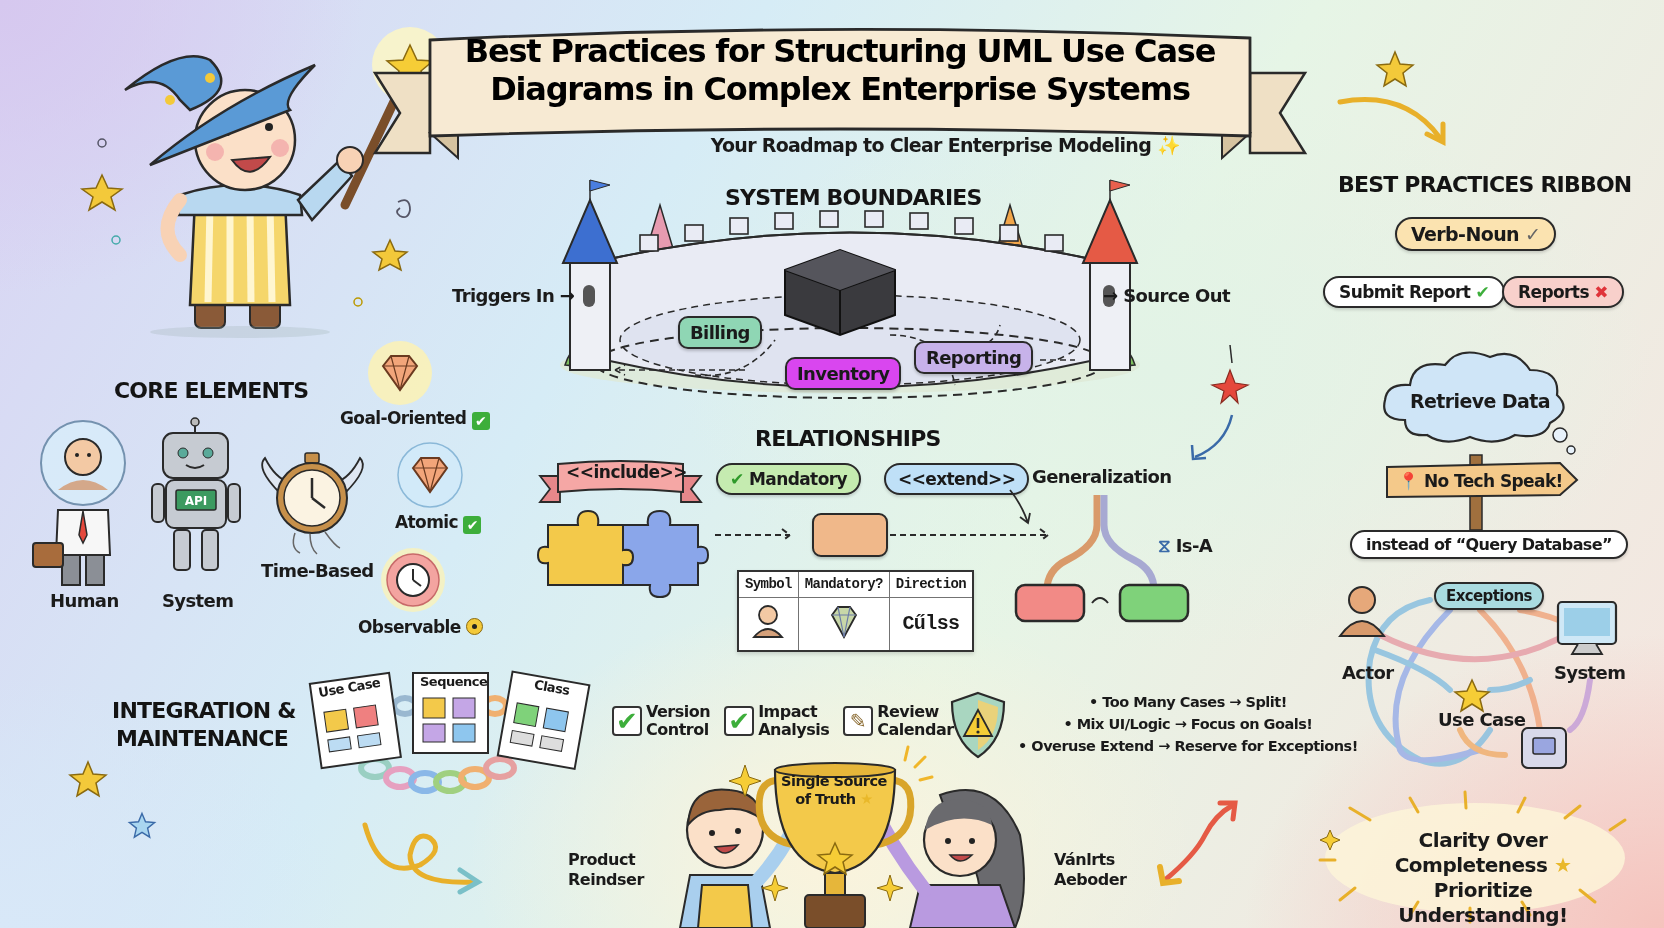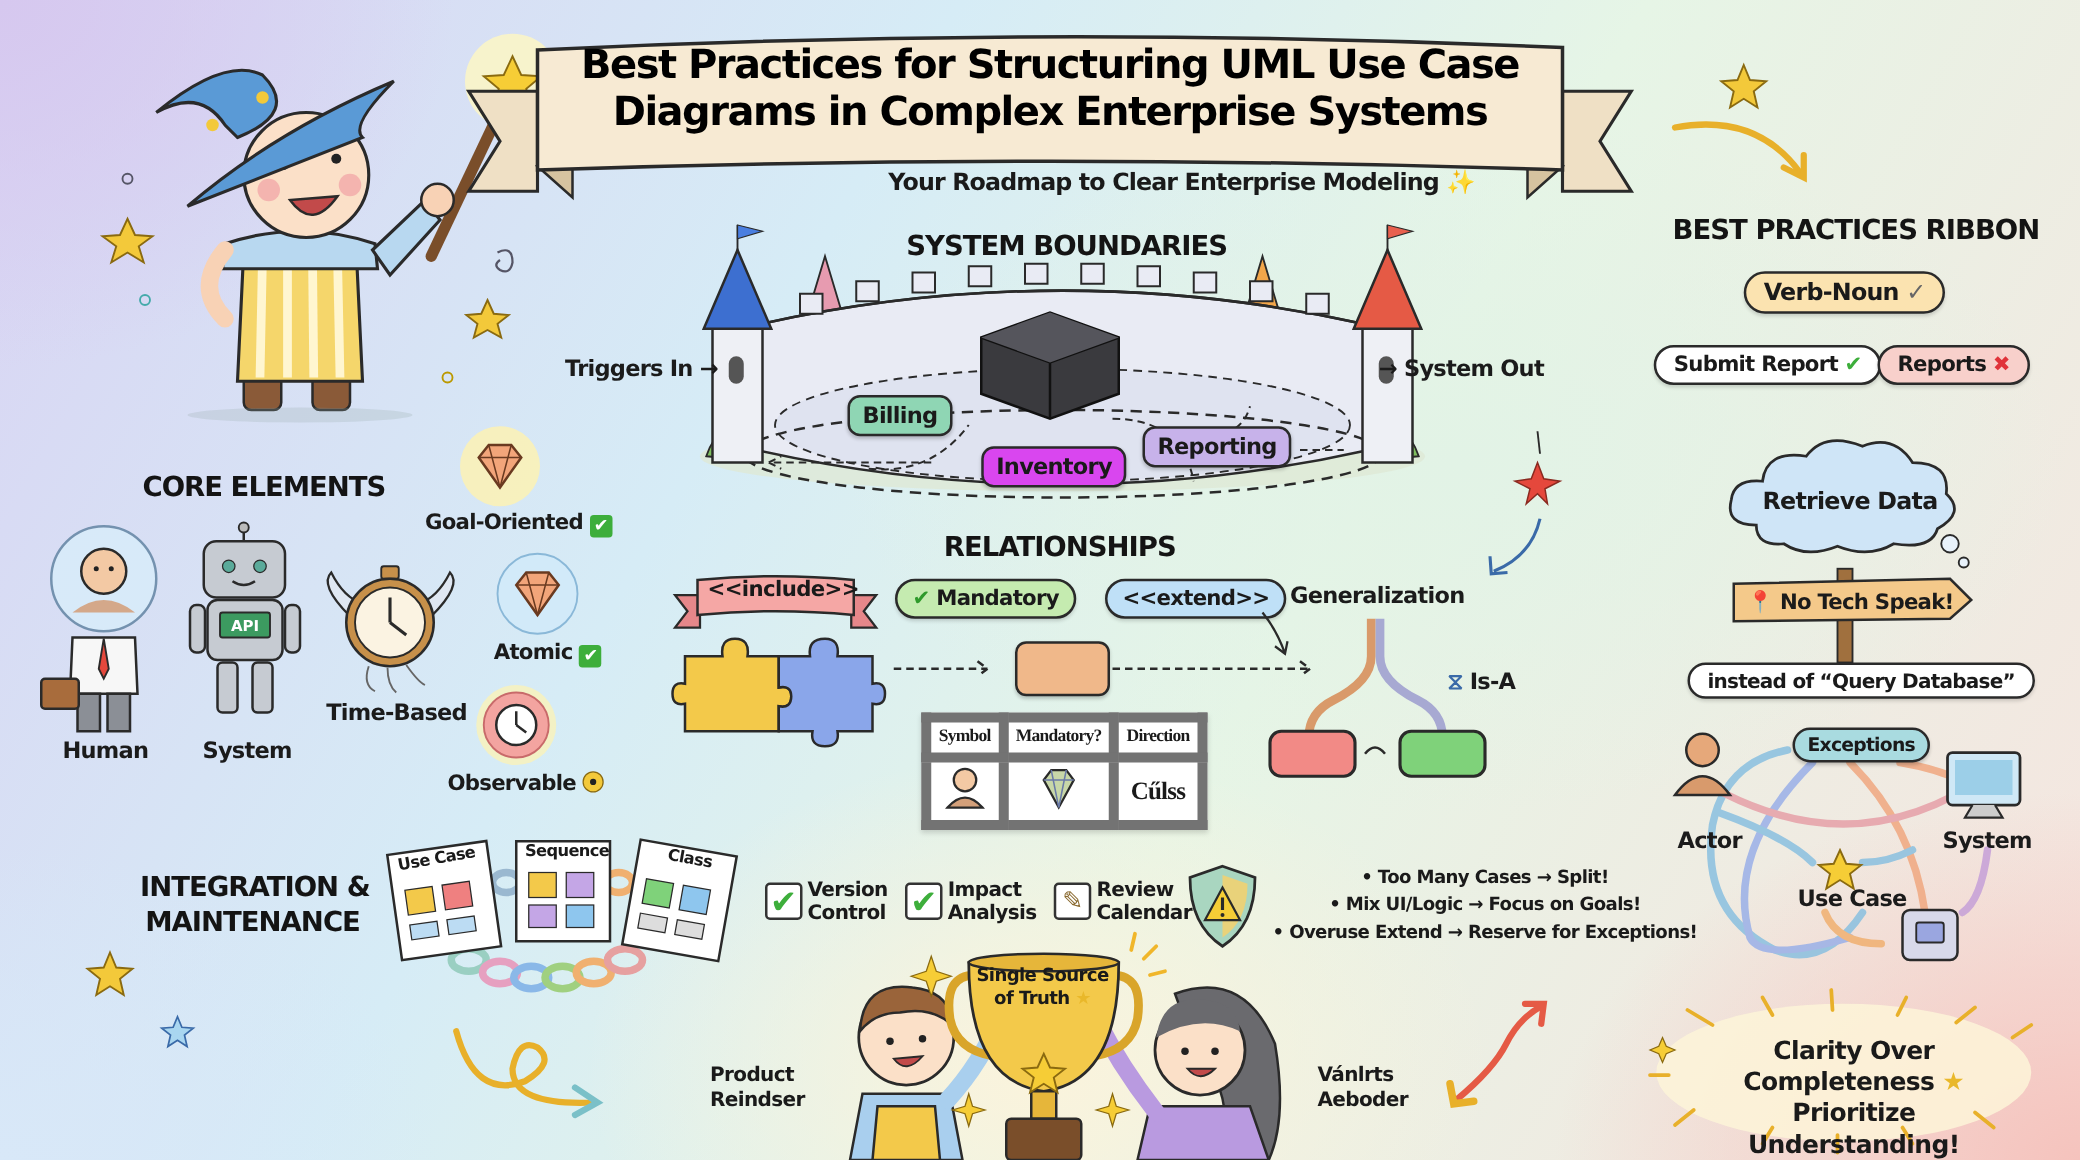--- a/index.html
+++ b/index.html
@@ -42,21 +42,21 @@
     line-height: 38px; letter-spacing: -1.2px; color: #000000;
   }
   #banner-subtitle {
     left: 500px; top: 134px; width: 680px; text-align: right;
     font-family: "DejaVu Sans", sans-serif; font-weight: bold; font-size: 19px;
     letter-spacing: -0.7px; color: #1a1a1a;
   }
 
   
   #rel-table { left: 737px; top: 570px; border-collapse: collapse; background: #fff; border: 2px solid #333; box-shadow: 0 2px 4px rgba(0,0,0,0.15); }
-  #rel-table th, #rel-table td { border: 8px solid #737373; font-family: Liberation Serif, serif; font-weight: bold; letter-spacing: -0.6px; }
+  #rel-table th, #rel-table td { border: 1px solid #737373; font-family: Liberation Mono, monospace; font-weight: bold; letter-spacing: -0.6px; }
   #rel-table th { font-size: 14px; padding: 4px 6px; height: 26px; }
   #rel-table td { height: 54px; text-align: center; font-size: 20px; }
 
   .bullet-list { list-style: none; text-align: center; }
   .bullet-list li { font-family: "DejaVu Sans", sans-serif; font-weight: bold; font-size: 14.5px; letter-spacing: -0.5px; line-height: 22px; white-space: nowrap; }
 </style>
 </head>
 <body>
 
 <svg class="abs" style="left:40px;top:0px" width="380" height="340" viewBox="0 0 380 340">
@@ -249,21 +249,21 @@
   <rect x="38" y="100" width="12" height="22" rx="6" fill="#555"></rect>
 
   <rect x="545" y="75" width="40" height="110" fill="#eef0f5" stroke="#2a2a2a" stroke-width="2"></rect>
   <path d="M538 78 L565 15 L592 78 Z" fill="#e55a45" stroke="#2a2a2a" stroke-width="2"></path>
   <line x1="565" y1="15" x2="565" y2="-5" stroke="#2a2a2a" stroke-width="1.5"></line>
   <path d="M565 -5 L585 0 L565 6 Z" fill="#e8604e" stroke="#2a2a2a" stroke-width="1"></path>
   <rect x="558" y="100" width="12" height="22" rx="6" fill="#555"></rect>
 </svg>
 
 <div class="abs lbl" style="left:452px;top:285px">Triggers In →</div>
-<div class="abs lbl" style="left:1103px;top:285px">→ System Out</div>
+<div class="abs lbl" style="left:1103px;top:285px">→ Source Out</div>
 
 <div class="uc-box" style="left:678px;top:316px;background:#8fd6b4">Billing</div>
 <div class="uc-box" style="left:785px;top:357px;background:#d946ef">Inventory</div>
 <div class="uc-box" style="left:914px;top:341px;background:#c7b2ea">Reporting</div>
 
 <svg class="abs" style="left:1190px;top:345px" width="60" height="120" viewBox="0 0 60 120">
   <line x1="40" y1="0" x2="42" y2="18" stroke="#2a2a2a" stroke-width="1.5"></line>
   <polygon points="40,25 45,38 58,40 46,46 48,58 40,50 31,58 34,46 22,40 35,38" fill="#e5483c" stroke="#8a2a20" stroke-width="1.2"></polygon>
   <path d="M42 70 Q35 100 5 112" fill="none" stroke="#3a6aa8" stroke-width="2.5"></path>
   <path d="M2 100 L3 114 L16 113" fill="none" stroke="#3a6aa8" stroke-width="2.5"></path>

